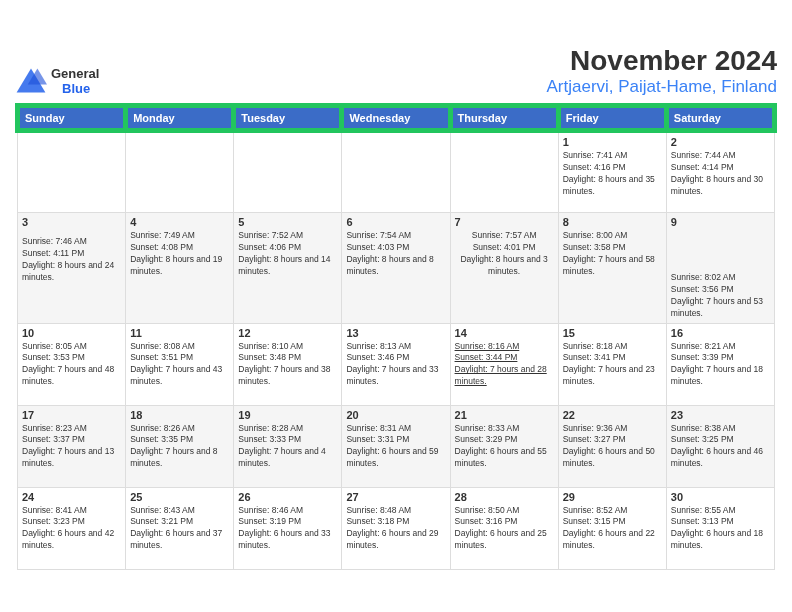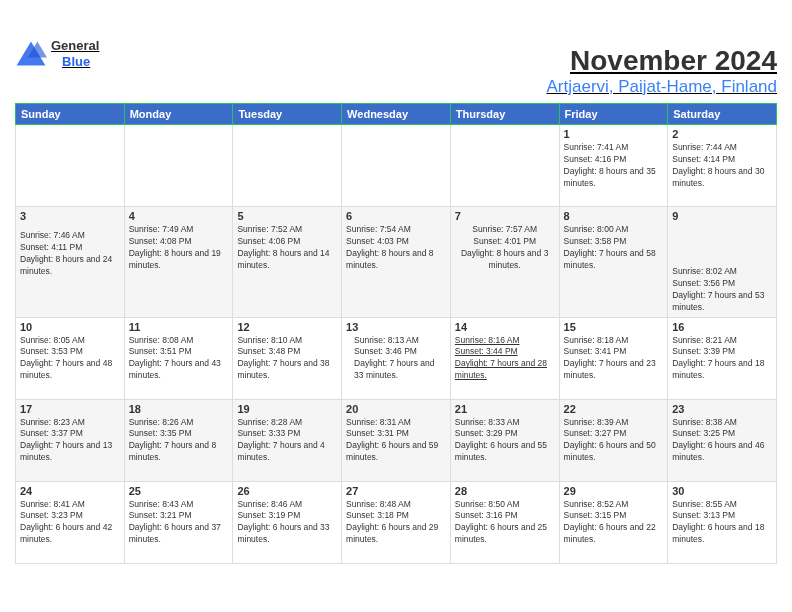--- a/index.html
+++ b/index.html
@@ -11,23 +11,22 @@
       overflow: hidden;
     }
     .page {
       width: 792px;
       height: 612px;
       padding: 10px 15px;
     }
     .header-area {
       display: flex;
       justify-content: space-between;
-      align-items: center;
+      align-items: flex-end;
       margin-bottom: 6px;
-      text-decoration: underline;
     }
     .logo {
       display: flex;
       align-items: center;
       gap: 4px;
     }
     .logo-text {
       font-size: 13px;
       font-weight: bold;
       line-height: 1.2;
@@ -53,21 +52,21 @@
       width: 100%;
       border-collapse: collapse;
     }
     .calendar th {
       background: #3b6cc7;
       color: white;
       font-size: 11px;
       font-weight: bold;
       padding: 4px 5px;
       text-align: left;
-      border: 1px solid #22c55e;
+      border: 5px solid #22c55e;
     }
     .calendar td {
       width: calc(100% / 7);
       vertical-align: top;
       border: 1px solid #ddd;
       padding: 3px 4px;
       font-size: 9px;
       color: #333;
       background: #fff;
       height: 82px;
@@ -202,21 +201,21 @@
 Daylight: 7 hours and 43 minutes.</div>
           </td>
           <td>
             <span class="day-number">12</span>
             <div class="day-info" style="white-space: pre-line;">Sunrise: 8:10 AM
 Sunset: 3:48 PM
 Daylight: 7 hours and 38 minutes.</div>
           </td>
           <td>
             <span class="day-number">13</span>
-            <div class="day-info" style="white-space: pre-line; margin-left: 8px;">Sunrise: 8:13 AM
+            <div class="day-info" style="white-space: pre-line;">Sunrise: 8:13 AM
 Sunset: 3:46 PM
 Daylight: 7 hours and 33 minutes.</div>
           </td>
           <td>
             <span class="day-number">14</span>
             <div class="day-info" style="white-space: pre-line; text-decoration: underline;">Sunrise: 8:16 AM
 Sunset: 3:44 PM
 Daylight: 7 hours and 28 minutes.</div>
           </td>
           <td>
@@ -258,21 +257,21 @@
 Daylight: 6 hours and 59 minutes.</div>
           </td>
           <td>
             <span class="day-number">21</span>
             <div class="day-info" style="white-space: pre-line;">Sunrise: 8:33 AM
 Sunset: 3:29 PM
 Daylight: 6 hours and 55 minutes.</div>
           </td>
           <td>
             <span class="day-number">22</span>
-            <div class="day-info" style="white-space: pre-line;">Sunrise: 8:39 AM
+            <div class="day-info" style="white-space: pre-line;">Sunrise: 9:36 AM
 Sunset: 3:27 PM
 Daylight: 6 hours and 50 minutes.</div>
           </td>
           <td>
             <span class="day-number">23</span>
             <div class="day-info" style="white-space: pre-line;">Sunrise: 8:38 AM
 Sunset: 3:25 PM
 Daylight: 6 hours and 46 minutes.</div>
           </td>
         </tr>

